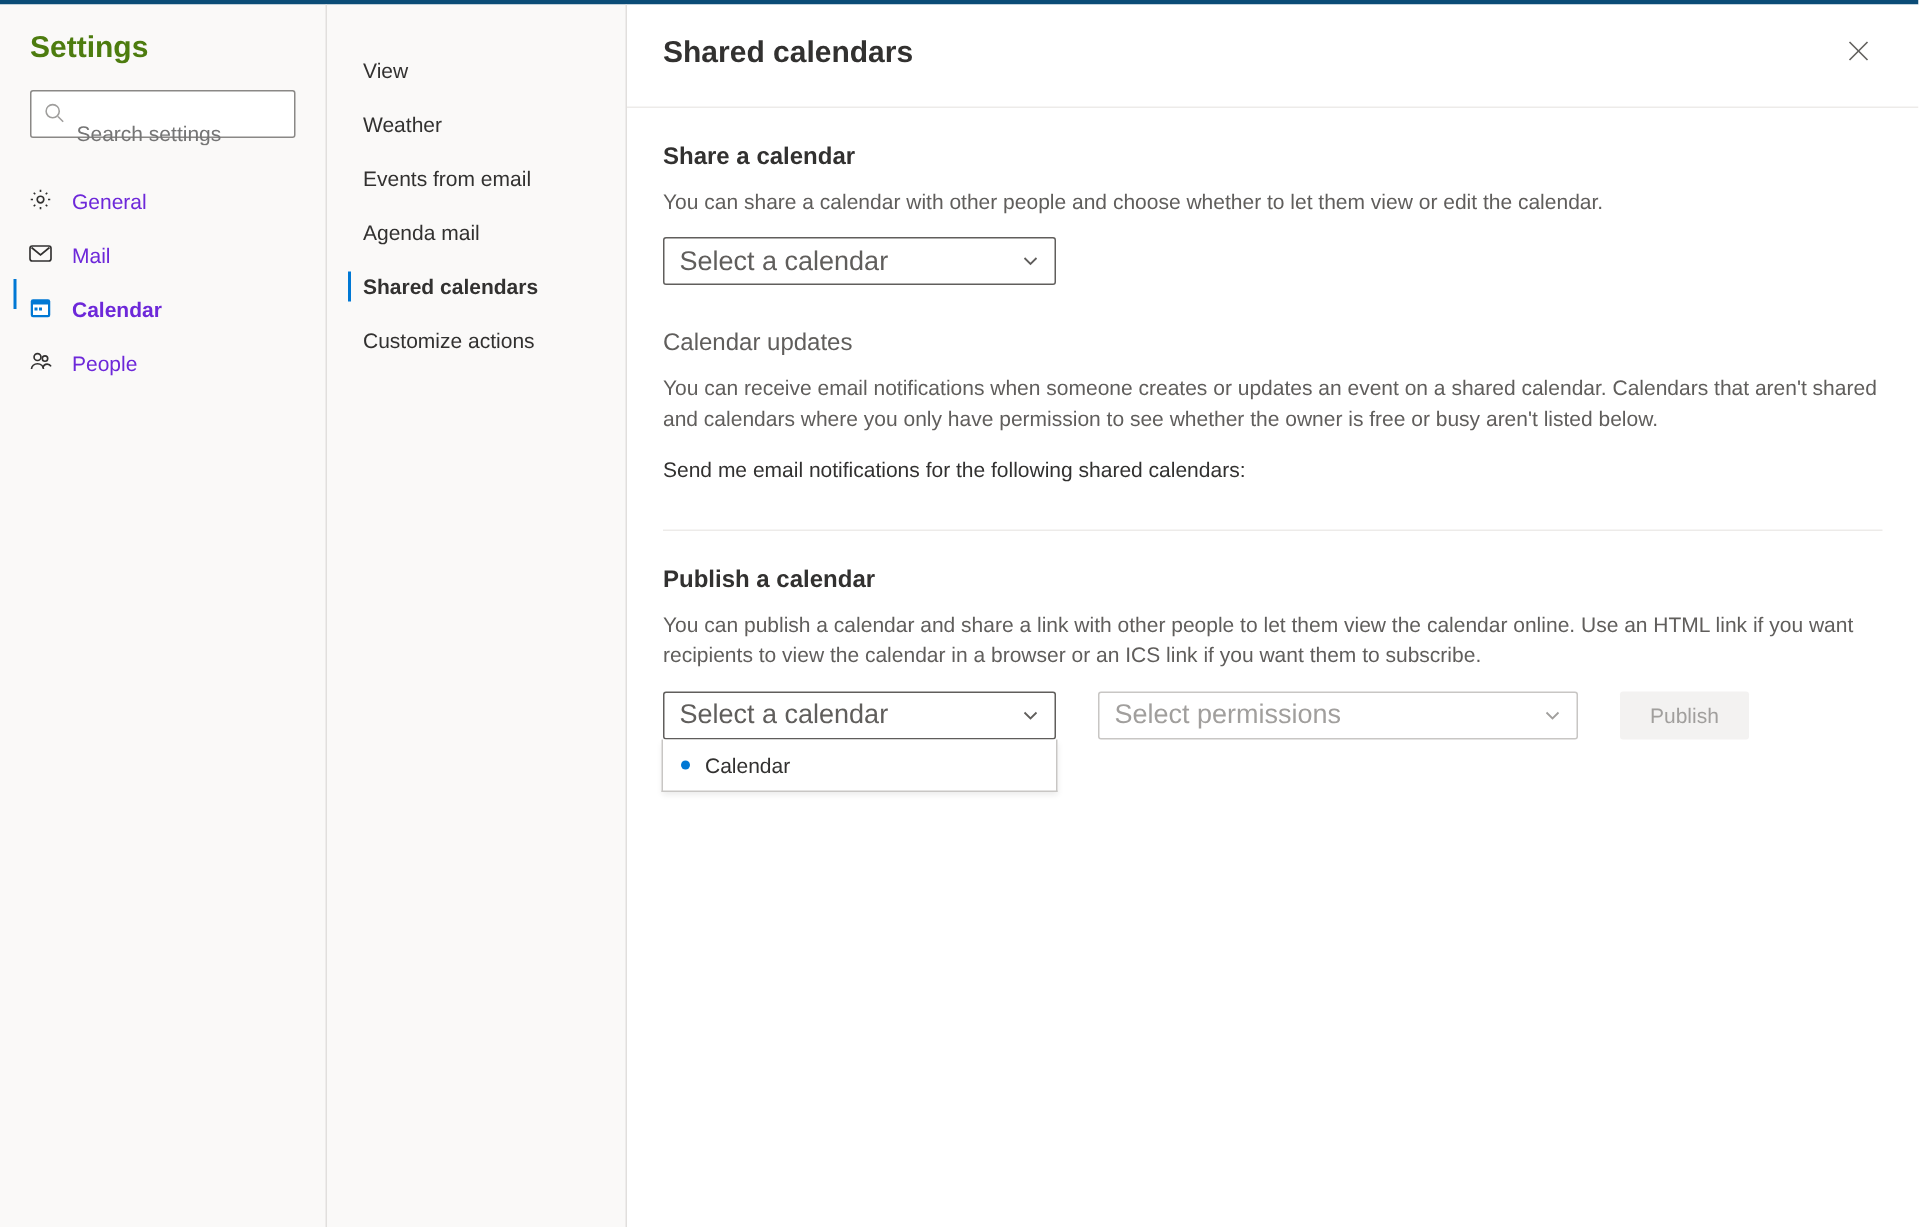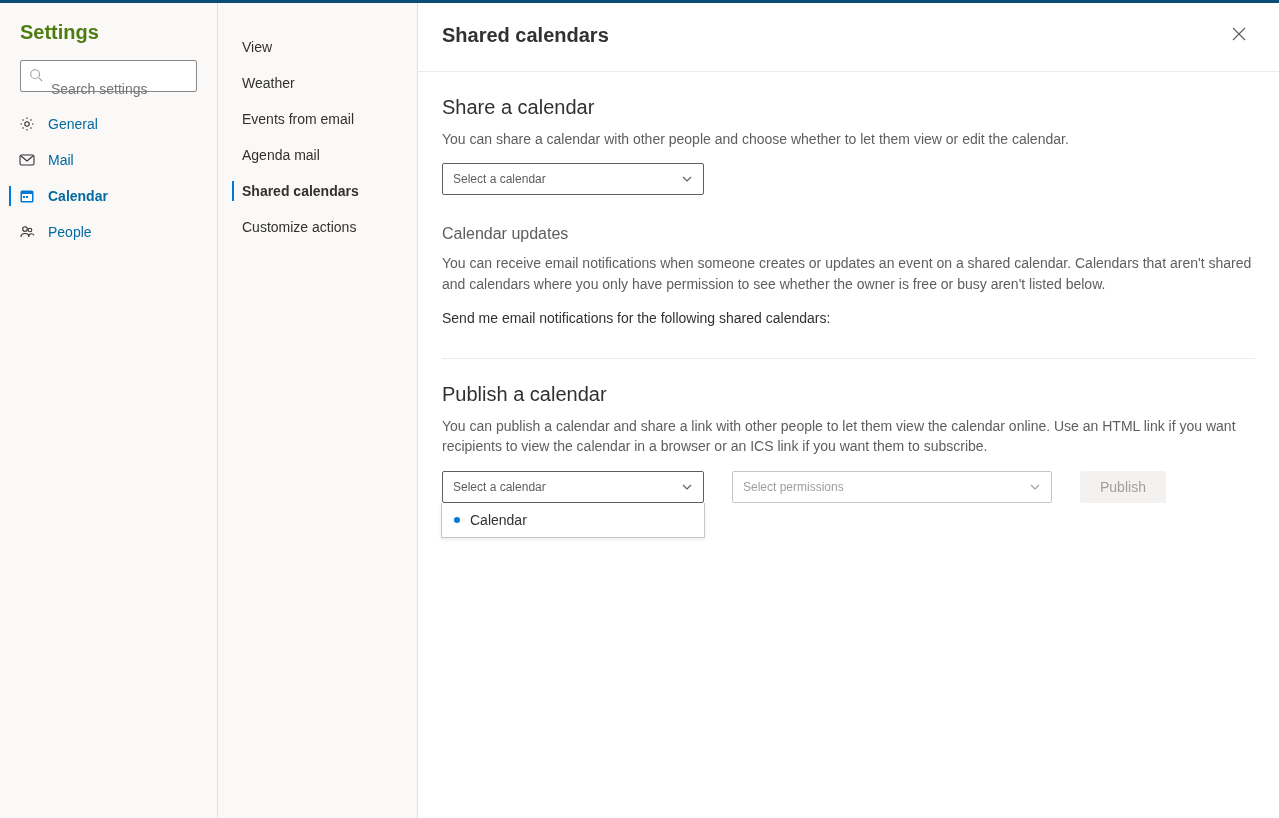--- a/index.html
+++ b/index.html
@@ -52,28 +52,28 @@
     outline: none;
     font-size: 14px;
     color: #605e5c;
     background: transparent;
     margin-top: 25px;
   }
   .search-box svg { flex-shrink: 0; opacity: .6; }
   .nav-list { list-style: none; }
   .nav-item {
     display: flex;
-    align-items: center;
+    align-items: flex-end;
     gap: 12px;
     height: 36px;
     padding: 0 18px;
     cursor: pointer;
     position: relative;
     font-size: 14px;
-    color: #0369a1;
+    color: #6d28d9;
   }
   .nav-item.active {
     font-weight: 600;
   }
   .nav-item.active::before {
     content: "";
     position: absolute;
     left: 9px;
     top: 8px;
     bottom: 8px;
@@ -137,22 +137,22 @@
     color:#605e5c;
     background:transparent;border:none;
   }
   .content {
     padding: 24px 24px 0 24px;
     overflow:auto;
     flex:1;
   }
   .section { margin-bottom: 30px; }
   .section h2 {
-    font-size: 20px;
-    font-weight: 400;
+    font-size: 16px;
+    font-weight: 700;
     color: #323130;
     margin-bottom: 10px;
   }
   .section h2.muted { color:#605e5c; font-weight:400; font-size:16px;}
   .section p.desc {
     font-size: 14px;
     color: #605e5c;
     line-height: 1.45;
     margin-bottom: 14px;
     max-width: 820px;
@@ -163,21 +163,21 @@
   .dropdown {
     width: 262px;
     height: 32px;
     border: 1px solid #605e5c;
     border-radius: 2px;
     background:#fff;
     display:flex;
     align-items:center;
     justify-content:space-between;
     padding: 0 10px;
-    font-size:12px;
+    font-size:18px;
     color:#605e5c;
     cursor:pointer;
     position:relative;
   }
   .dropdown.disabled {
     border-color:#c8c6c4;
     color:#a19f9d;
     cursor:default;
   }
   .dropdown.wide { width: 320px; }

